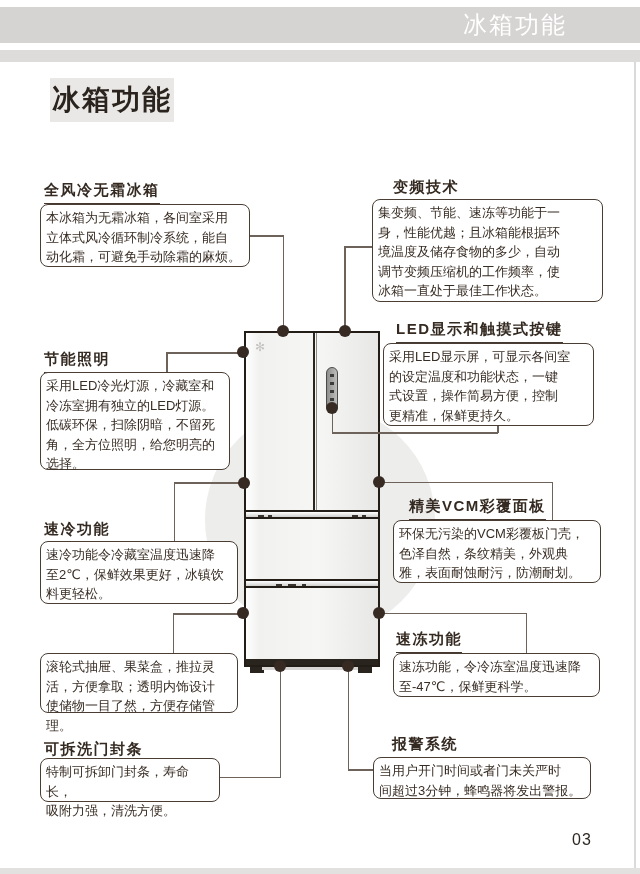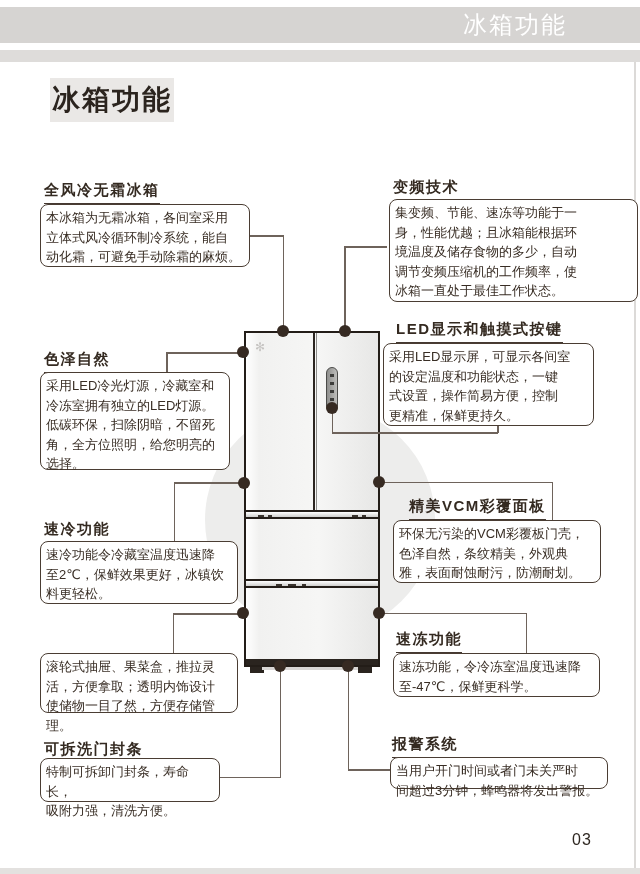--- a/index.html
+++ b/index.html
@@ -123,21 +123,21 @@
   <div class="dot" style="left:237px;top:607px"></div>
   <div class="dot" style="left:373px;top:607px"></div>
   <div class="dot" style="left:274px;top:660px"></div>
   <div class="dot" style="left:342px;top:660px"></div>
 
   <div class="ftitle" style="left:44px;top:181px">全风冷无霜冰箱</div>
   <div class="fbox" style="left:40px;top:204px;width:210px;height:63px">本冰箱为无霜冰箱，各间室采用
 立体式风冷循环制冷系统，能自
 动化霜，可避免手动除霜的麻烦。</div>
 
-  <div class="ftitle" style="left:44px;top:350px">色泽自然</div>
+  <div class="ftitle" style="left:44px;top:350px">节能照明</div>
   <div class="fbox" style="left:40px;top:372px;width:190px;height:98px">采用LED冷光灯源，冷藏室和
 冷冻室拥有独立的LED灯源。
 低碳环保，扫除阴暗，不留死
 角，全方位照明，给您明亮的
 选择。</div>
 
   <div class="ftitle" style="left:44px;top:520px">速冷功能</div>
   <div class="fbox" style="left:40px;top:541px;width:198px;height:63px">速冷功能令冷藏室温度迅速降
 至2℃，保鲜效果更好，冰镇饮
 料更轻松。</div>
@@ -145,21 +145,21 @@
   <div class="fbox" style="left:40px;top:653px;width:198px;height:60px">滚轮式抽屉、果菜盒，推拉灵
 活，方便拿取；透明内饰设计
 使储物一目了然，方便存储管
 理。</div>
 
   <div class="ftitle" style="left:44px;top:740px">可拆洗门封条</div>
   <div class="fbox" style="left:40px;top:758px;width:180px;height:44px">特制可拆卸门封条，寿命长，
 吸附力强，清洗方便。</div>
 
   <div class="ftitle" style="left:393px;top:178px">变频技术</div>
-  <div class="fbox" style="left:389px;top:199px;width:249px;height:103px">集变频、节能、速冻等功能于一
+  <div class="fbox" style="left:372px;top:199px;width:231px;height:103px">集变频、节能、速冻等功能于一
 身，性能优越；且冰箱能根据环
 境温度及储存食物的多少，自动
 调节变频压缩机的工作频率，使
 冰箱一直处于最佳工作状态。</div>
 
   <div class="ftitle" style="left:396px;top:320px">LED显示和触摸式按键</div>
   <div class="fbox" style="left:383px;top:343px;width:211px;height:83px">采用LED显示屏，可显示各间室
 的设定温度和功能状态，一键
 式设置，操作简易方便，控制
 更精准，保鲜更持久。</div>
@@ -167,16 +167,16 @@
   <div class="ftitle" style="left:409px;top:497px">精美VCM彩覆面板</div>
   <div class="fbox" style="left:393px;top:520px;width:208px;height:63px">环保无污染的VCM彩覆板门壳，
 色泽自然，条纹精美，外观典
 雅，表面耐蚀耐污，防潮耐划。</div>
 
   <div class="ftitle" style="left:396px;top:630px">速冻功能</div>
   <div class="fbox" style="left:393px;top:653px;width:207px;height:44px">速冻功能，令冷冻室温度迅速降
 至-47℃，保鲜更科学。</div>
 
   <div class="ftitle" style="left:392px;top:735px">报警系统</div>
-  <div class="fbox" style="left:390px;top:757px;width:218px;height:32px">当用户开门时间或者门未关严时
+  <div class="fbox" style="left:373px;top:757px;width:218px;height:42px">当用户开门时间或者门未关严时
 间超过3分钟，蜂鸣器将发出警报。</div>
 
 </div>
 
 </body></html>

